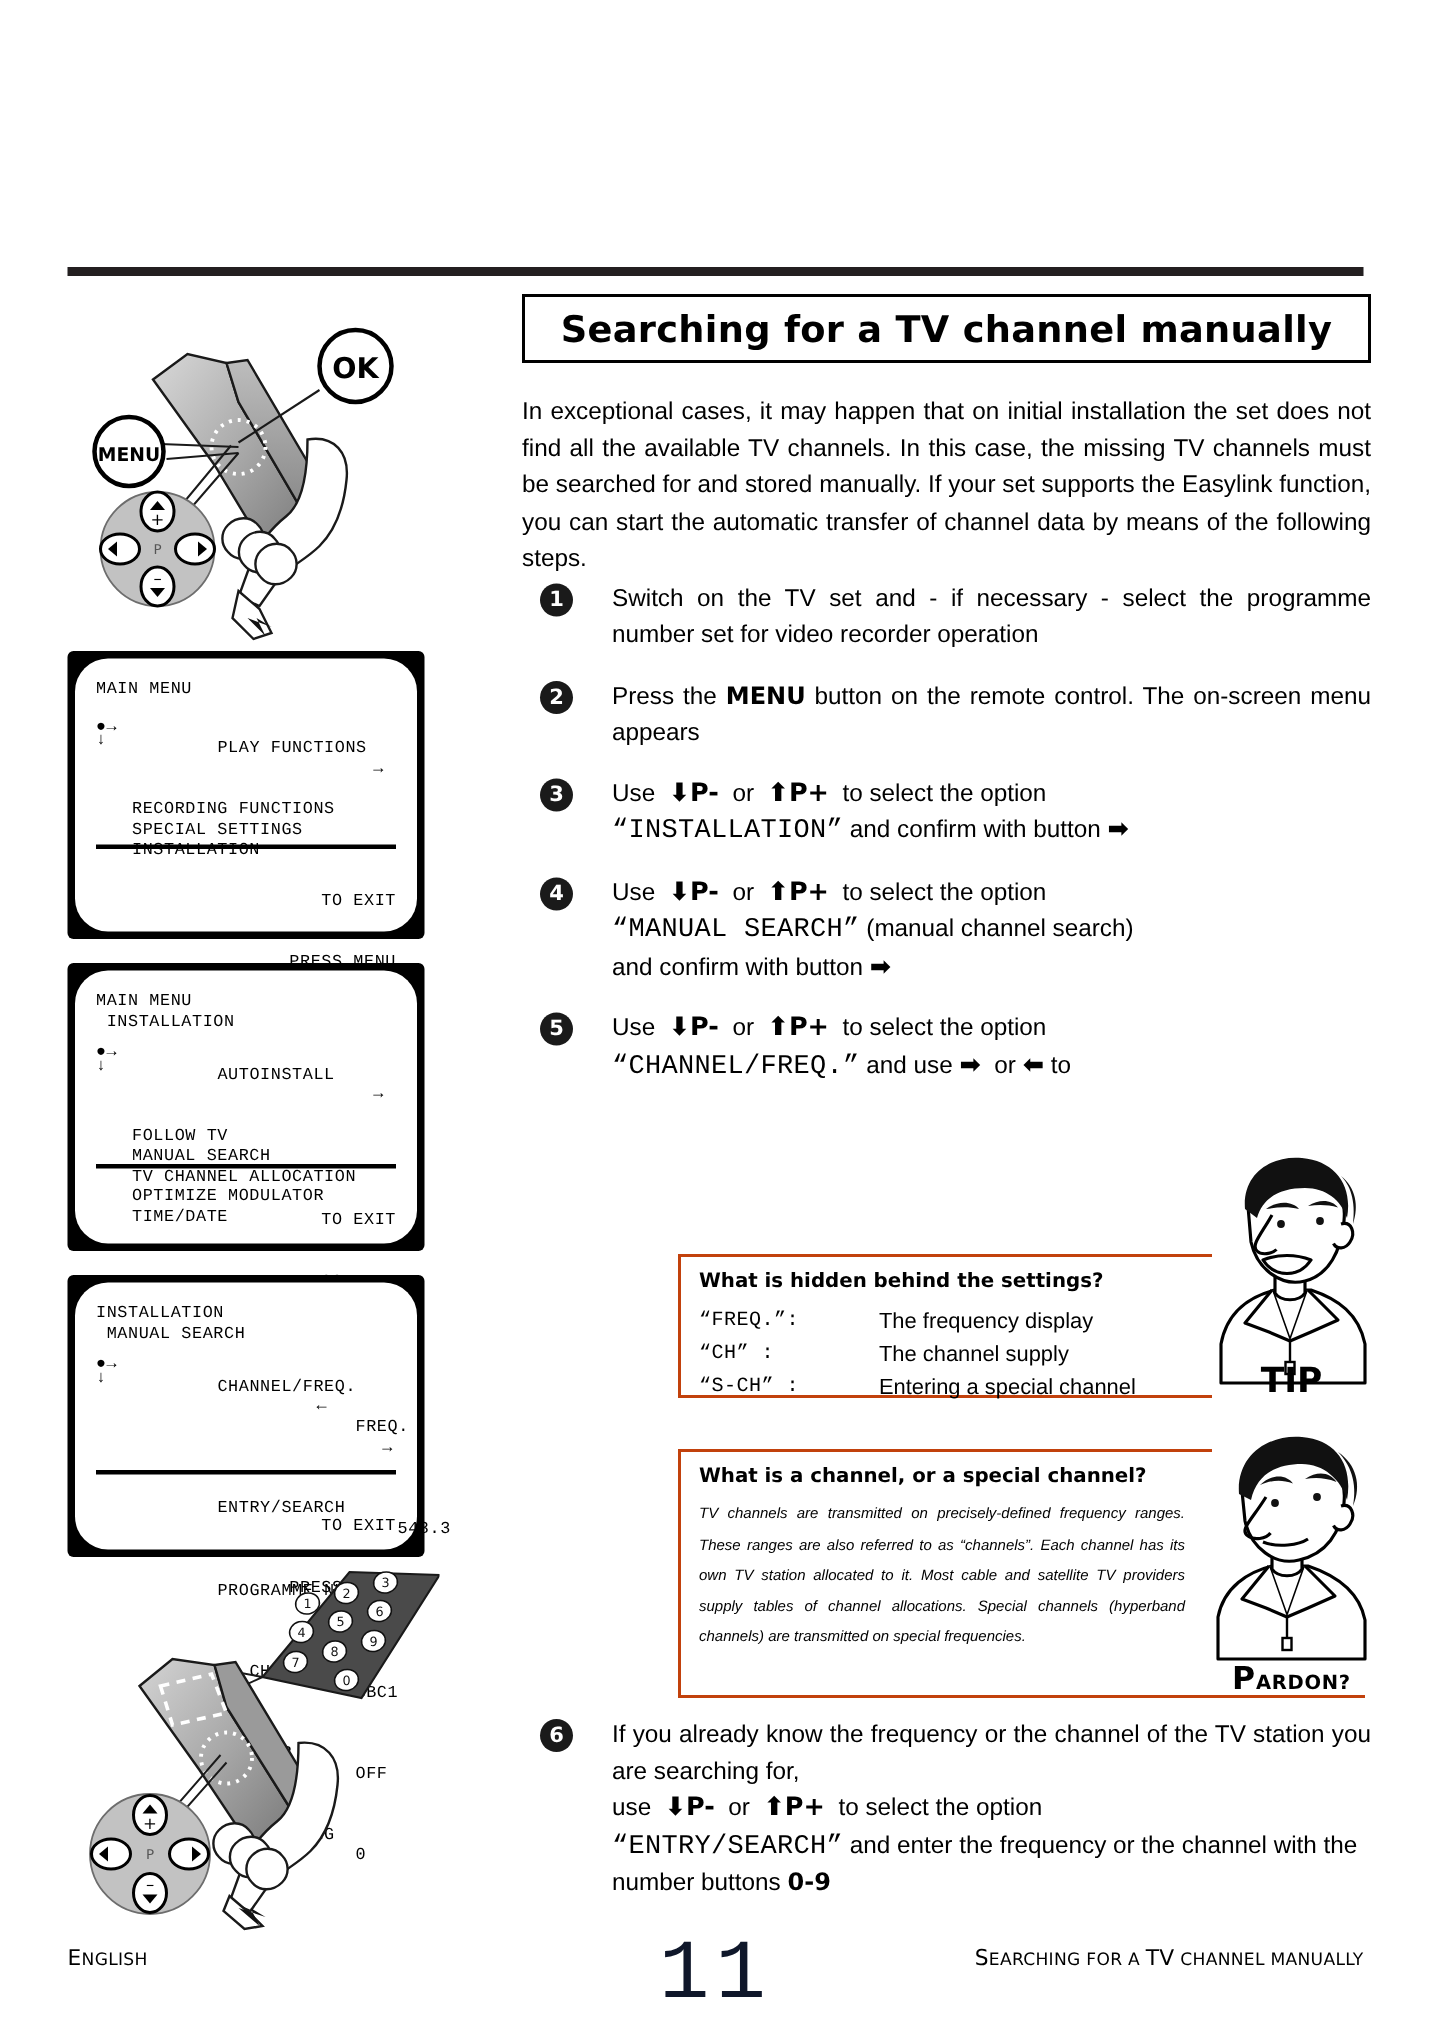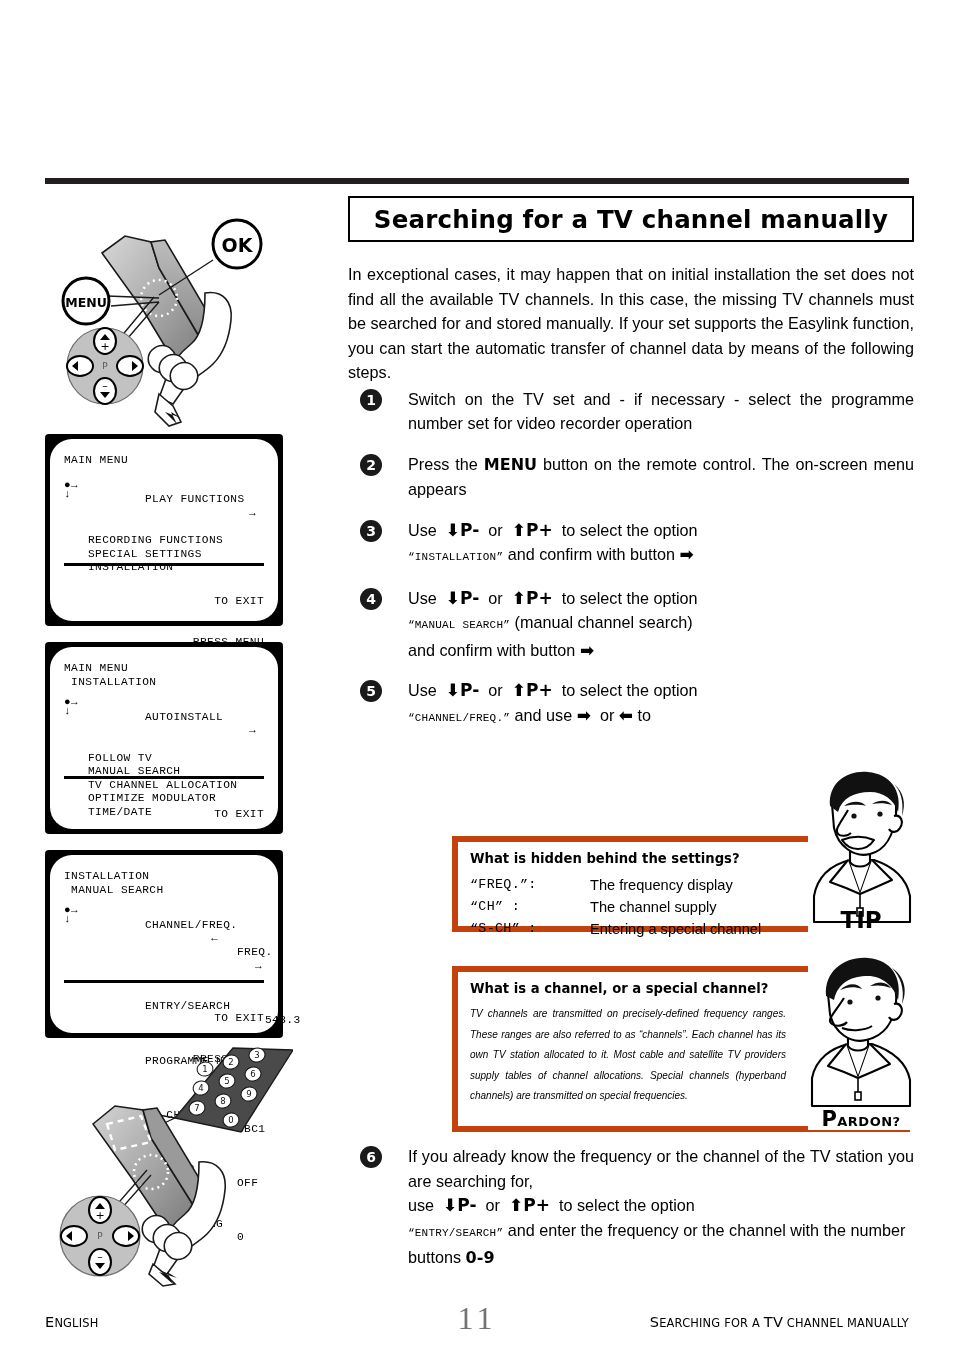--- a/index.html
+++ b/index.html
@@ -140,21 +140,21 @@
     font-weight: bold;
     line-height: 22px;
     text-align: center;
   }
   .step p { margin: 0; }
   .lastline { text-align: left; }
 
   
   .osd {
     font-family: "Liberation Mono", "DejaVu Sans Mono", monospace;
-    font-size: 11px;
+    font-size: 18px;
     letter-spacing: 0.2px;
   }
   .key {
     font-family: "DejaVu Sans", sans-serif;
     font-weight: bold;
     font-size: 16px;
   }
   .pkey {
     font-family: "DejaVu Sans", sans-serif;
     font-weight: bold;
@@ -163,21 +163,21 @@
   }
   .arrow {
     font-family: "DejaVu Sans", sans-serif;
     font-weight: bold;
     font-size: 17px;
   }
 
   
   .infobox {
     position: absolute;
-    border: 6px solid #c2410c;
+    border: 2px solid #c2410c;
     box-sizing: border-box;
     background: #fff;
   }
   .infobox .ib-inner { padding: 9px 12px 8px 12px; }
   .ib-head {
     font-family: "DejaVu Sans", sans-serif;
     font-size: 13.2px;
     font-weight: bold;
     margin-bottom: 8px;
   }
@@ -206,43 +206,42 @@
     pointer-events: none;
   }
 
   
   .footer {
     position: absolute;
     left: 45px;
     top: 1292px;
     width: 864px;
     height: 30px;
-    margin-top: 16px;
   }
   .footer-left, .footer-right {
     position: absolute;
     font-family: "DejaVu Sans", sans-serif;
     font-size: 14.5px;
     letter-spacing: 0.2px;
     top: 6px;
     white-space: nowrap;
   }
   .footer-left { left: 0; }
   .footer-right { right: 0; }
   .sc { font-size: 11.4px; }
   .pageno {
     position: absolute;
     left: 50%;
     transform: translateX(-50%);
     top: -8px;
-    font-family: Liberation Serif, serif;
-    font-size: 32px;
+    font-family: Liberation Mono, monospace;
+    font-size: 56px;
     font-weight: 300;
     letter-spacing: 4px;
-    color: #737373;
+    color: #0f172a;
   }
 </style>
 </head>
 <body>
 
 <div class="top-rule"></div>
 
 <div class="remote-illo" style="position:absolute;left:55px;top:198px;width:235px;height:232px;">
   <svg width="235" height="232" viewBox="0 0 235 232" xmlns="http://www.w3.org/2000/svg">
     <defs>

